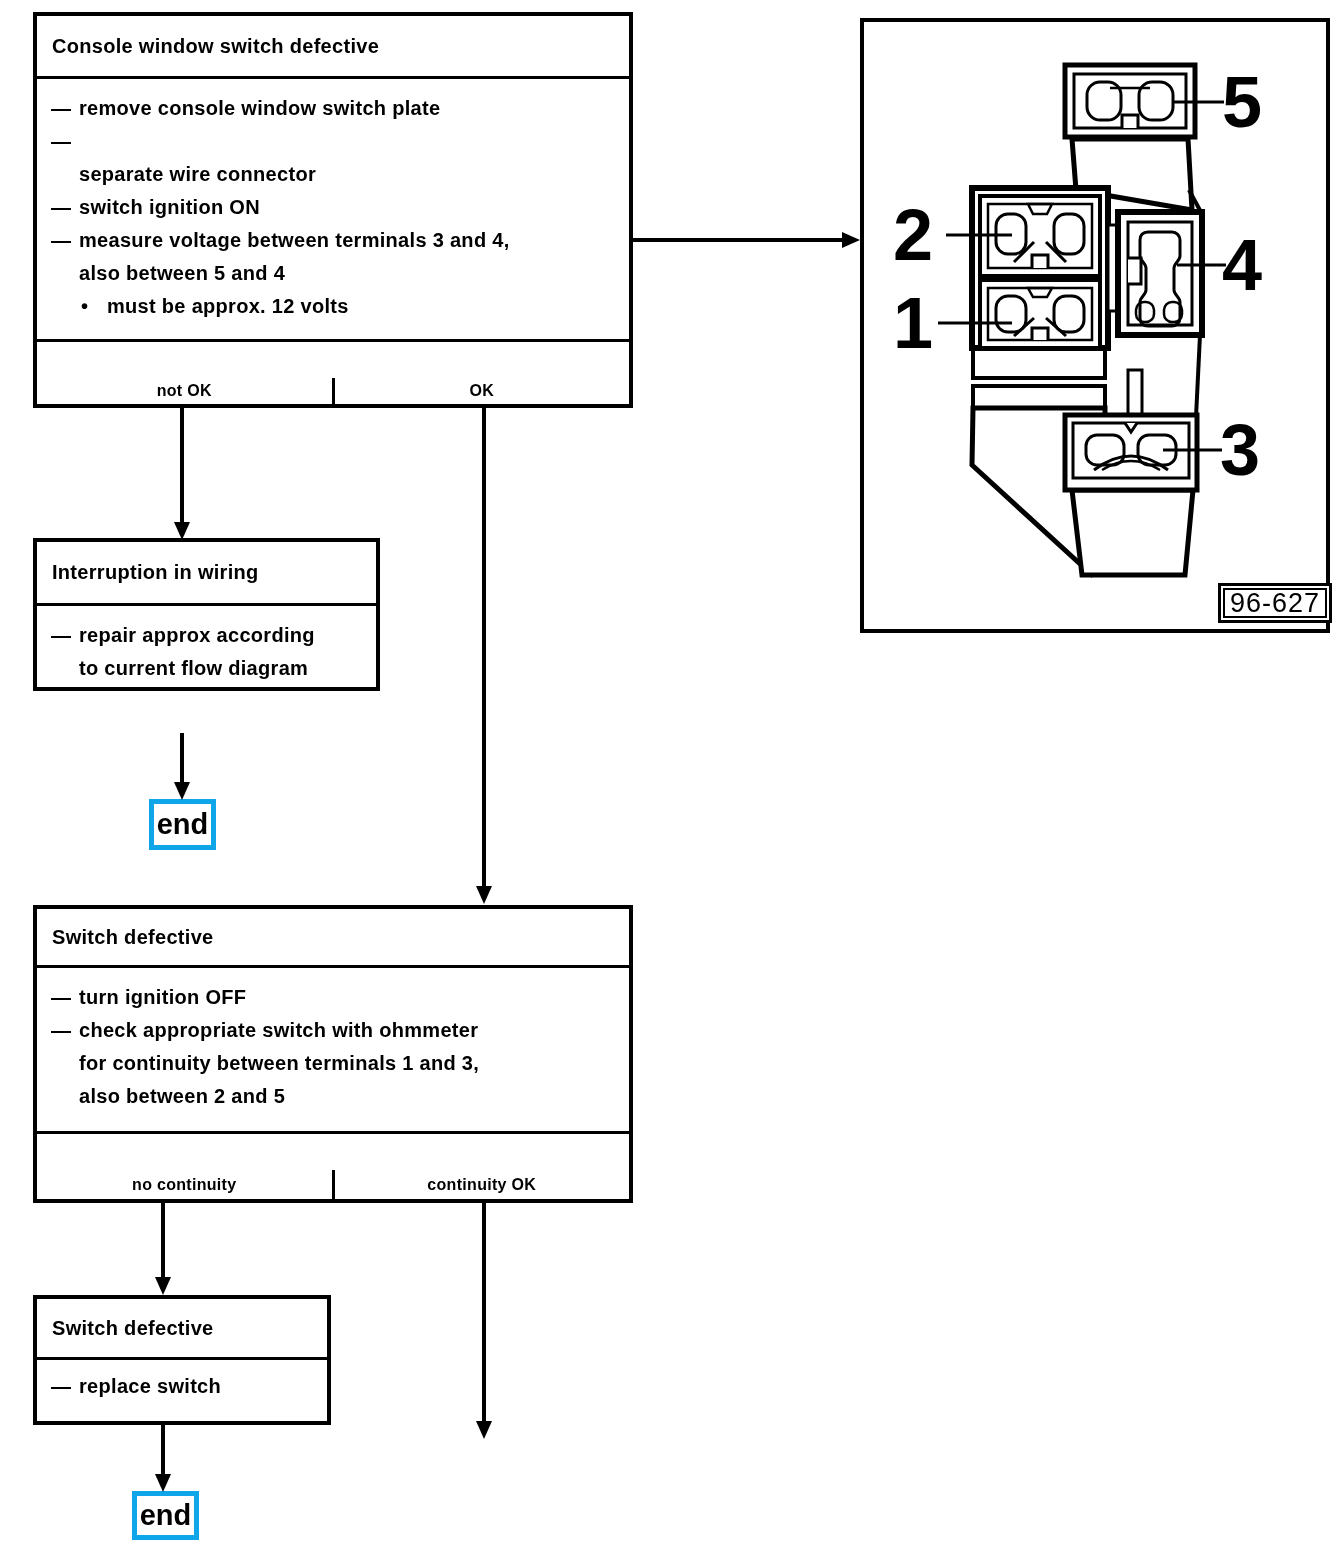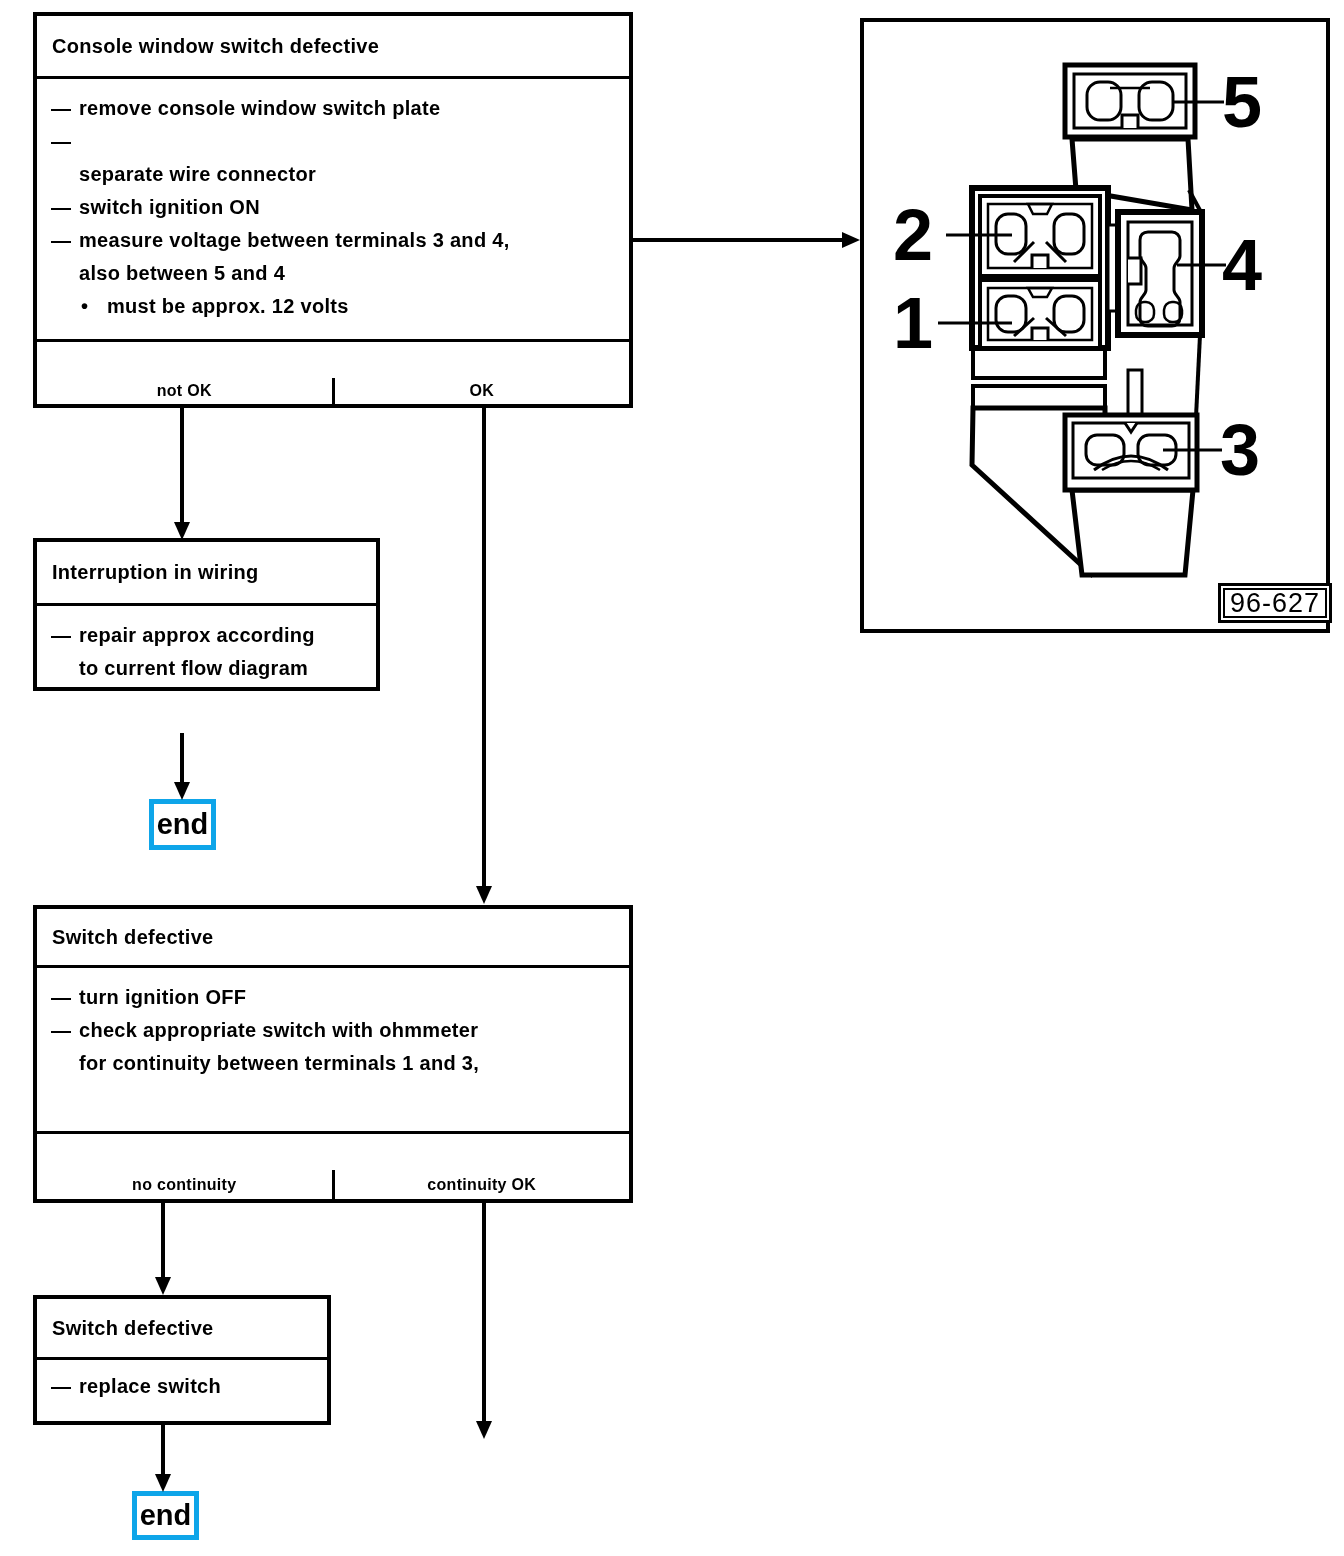--- a/index.html
+++ b/index.html
@@ -159,20 +159,24 @@
         <span class="pre">—</span>
         <span>turn ignition OFF</span>
       </div>
       <div class="line">
         <span class="pre">—</span>
         <span>check appropriate switch with ohmmeter</span>
       </div>
       <div class="line">
         <span class="pre"></span>
         <span>for continuity between terminals 1 and 3,</span>
+      </div>
+      <div class="line">
+        <span class="pre"></span>
+        <span>also between 2 and 5</span>
       </div>
     </div>
     <div class="outcomes">
       <div class="cell">no continuity</div>
       <div class="cell">continuity OK</div>
     </div>
   </div>
 
   <div class="fbox" id="box-sw2">
     <div class="title">Switch defective</div>

